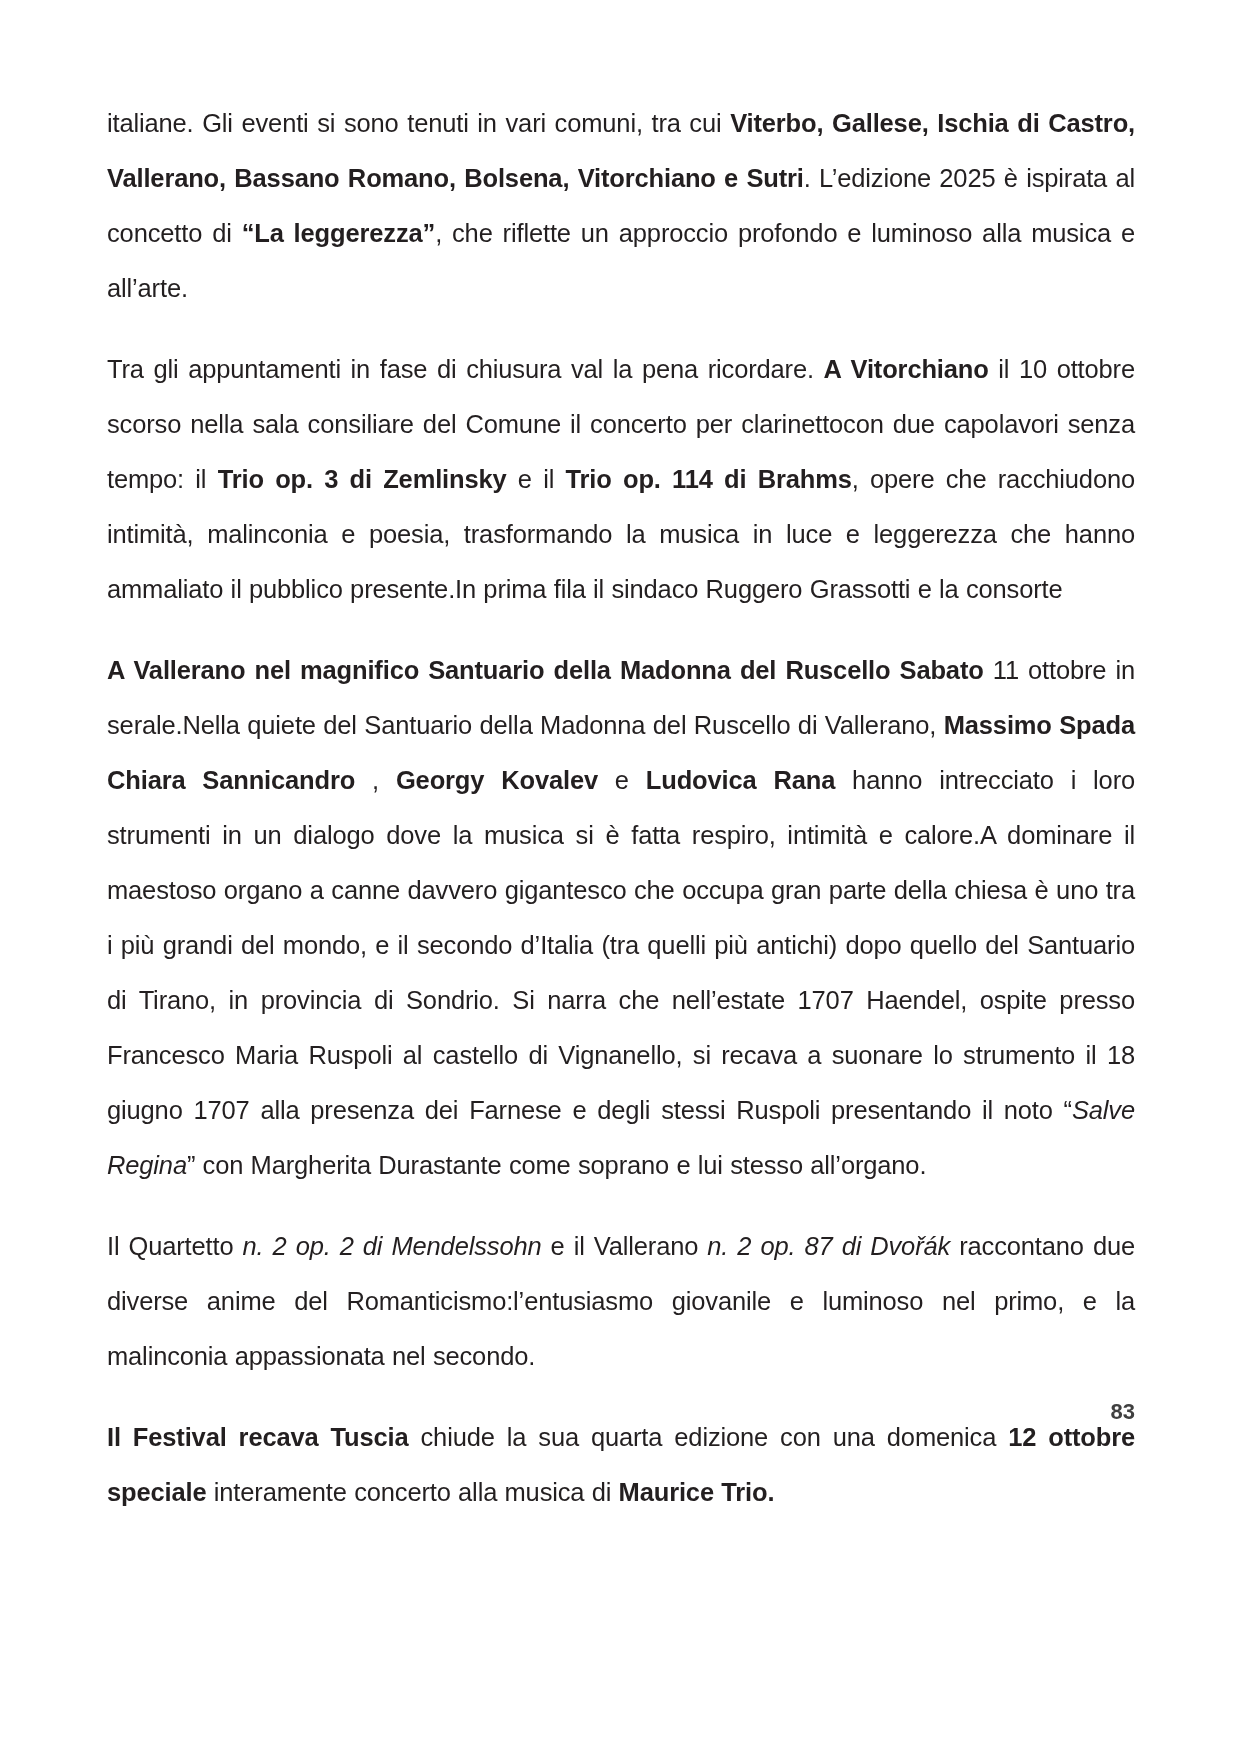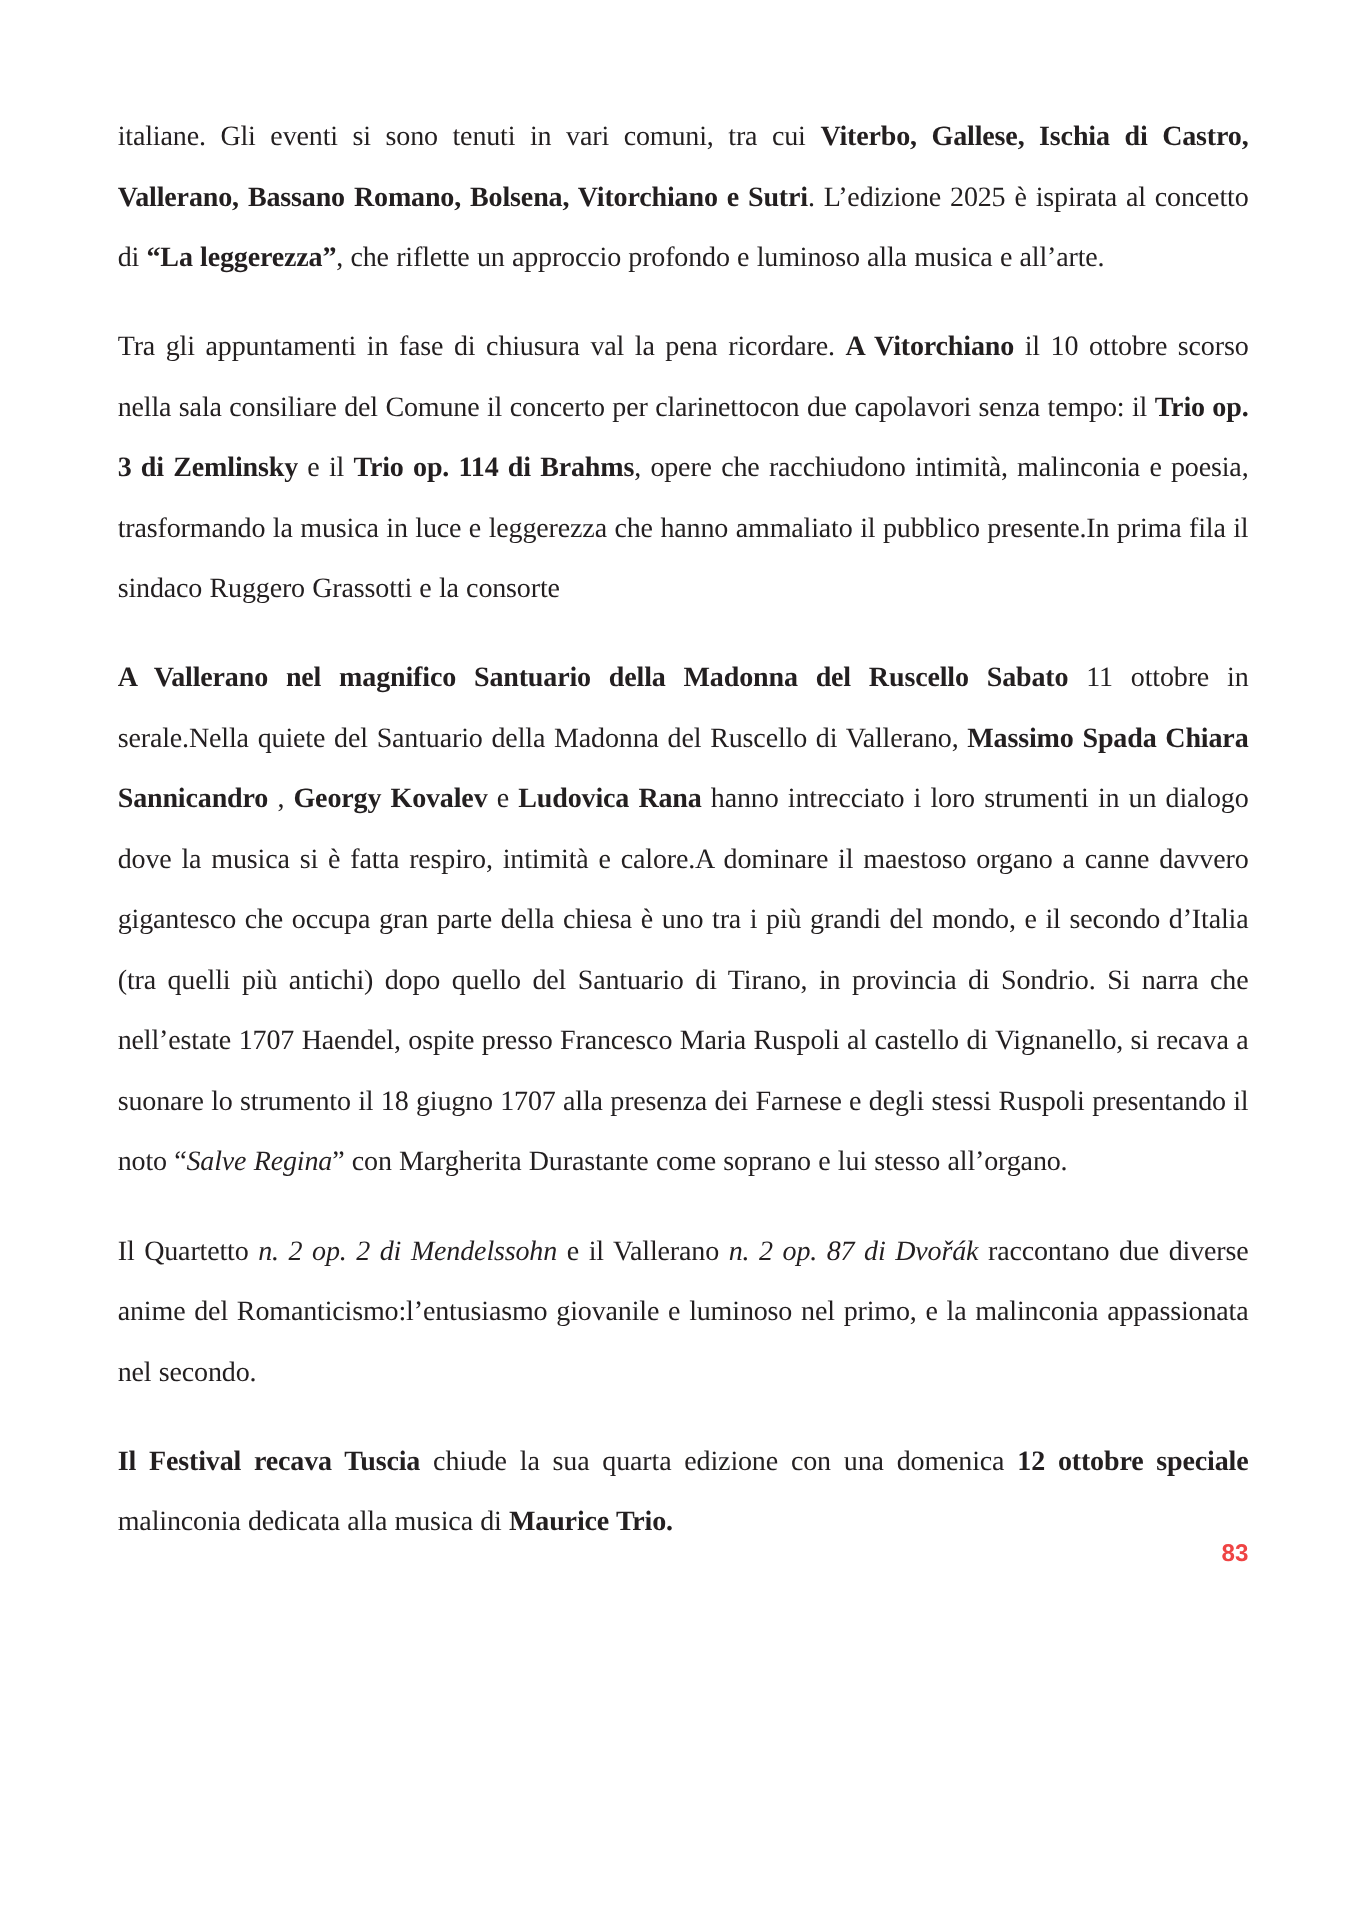--- a/index.html
+++ b/index.html
@@ -17,21 +17,21 @@
     font-family: "Liberation Sans", sans-serif;
   }
   .content {
     position: absolute;
     left: 107px;
     top: 96px;
     width: 1028px;
   }
   p.para {
     margin: 0 0 26px 0;
-    font-family: Liberation Serif, serif;
+    font-family: Liberation Sans, sans-serif;
     font-size: 25.5px;
     line-height: 55px;
     color: #231f20;
     text-align: justify;
     text-justify: inter-word;
     word-spacing: 0.4px;
     letter-spacing: -0.15px;
     hyphens: none;
   }
   p.para.last-left {
@@ -44,33 +44,33 @@
   p.para i,
   p.para em {
     font-style: italic;
   }
   .page-number {
     position: absolute;
     right: 107px;
     top: 1399px;
     font-family: "Liberation Sans", sans-serif;
     font-size: 22px;
-    color: #ef4444;
+    color: #404040;
     font-weight: bold;
     letter-spacing: 0px;
   }
 </style>
 </head>
 <body>
 
 <div class="page">
 
   <div class="content">
     <p class="para"><span>italiane. Gli eventi si sono tenuti  in vari comuni, tra cui </span><b>Viterbo, Gallese, Ischia di Castro, Vallerano, Bassano Romano, Bolsena, Vitorchiano e Sutri</b><span>.  L’edizione 2025 è ispirata al concetto di </span><b>“La leggerezza”</b><span>, che riflette un approccio profondo e luminoso alla musica e all’arte.</span></p>
     <p class="para"><span>Tra gli appuntamenti in fase di chiusura val la pena ricordare. </span><b>A Vitorchiano</b><span> il 10 ottobre scorso nella sala consiliare del Comune il concerto per clarinettocon  due capolavori senza tempo: il </span><b>Trio op. 3 di Zemlinsky</b><span> e il </span><b>Trio op. 114 di Brahms</b><span>, opere che racchiudono intimità, malinconia e poesia, trasformando la musica in luce e leggerezza che hanno ammaliato il pubblico presente.In prima fila il sindaco Ruggero Grassotti e la consorte</span></p>
     <p class="para"><b>A Vallerano nel magnifico Santuario della Madonna del Ruscello Sabato</b><span> 11 ottobre  in serale.Nella quiete del Santuario della Madonna del Ruscello di Vallerano, </span><b>Massimo Spada Chiara Sannicandro</b><span> , </span><b>Georgy Kovalev</b><span> e </span><b>Ludovica Rana</b><span> hanno intrecciato  i loro strumenti in un dialogo dove la musica si è fatta respiro, intimità e calore.A dominare  il maestoso organo a canne davvero gigantesco che occupa gran parte della chiesa è uno tra i più grandi del mondo, e il secondo d’Italia (tra quelli più antichi) dopo quello del Santuario di Tirano, in provincia di Sondrio.  Si narra che nell’estate 1707  Haendel, ospite presso Francesco Maria Ruspoli al castello di Vignanello, si recava a suonare lo strumento il 18 giugno 1707 alla presenza dei Farnese e degli stessi Ruspoli presentando il noto “</span><i>Salve Regina</i><span>” con Margherita Durastante come soprano e lui stesso all’organo.</span></p>
     <p class="para"><span>Il Quartetto </span><i>n. 2 op. 2 di Mendelssohn</i><span> e il Vallerano </span><i>n. 2 op. 87 di Dvořák</i><span> raccontano due diverse anime del Romanticismo:l’entusiasmo giovanile e luminoso nel primo, e la malinconia appassionata nel secondo.</span></p>
-    <p class="para"><b>Il Festival recava Tuscia</b><span> chiude la sua quarta edizione con una domenica </span><b>12 ottobre speciale</b><span> malinconia dedicata alla musica di </span><b>Maurice Trio.</b></p>
+    <p class="para"><b>Il Festival recava Tuscia</b><span> chiude la sua quarta edizione con una domenica </span><b>12 ottobre speciale</b><span> interamente concerto alla musica di </span><b>Maurice Trio.</b></p>
   </div>
 
   <div class="page-number">83</div>
 
 </div>
 
 </body></html>

